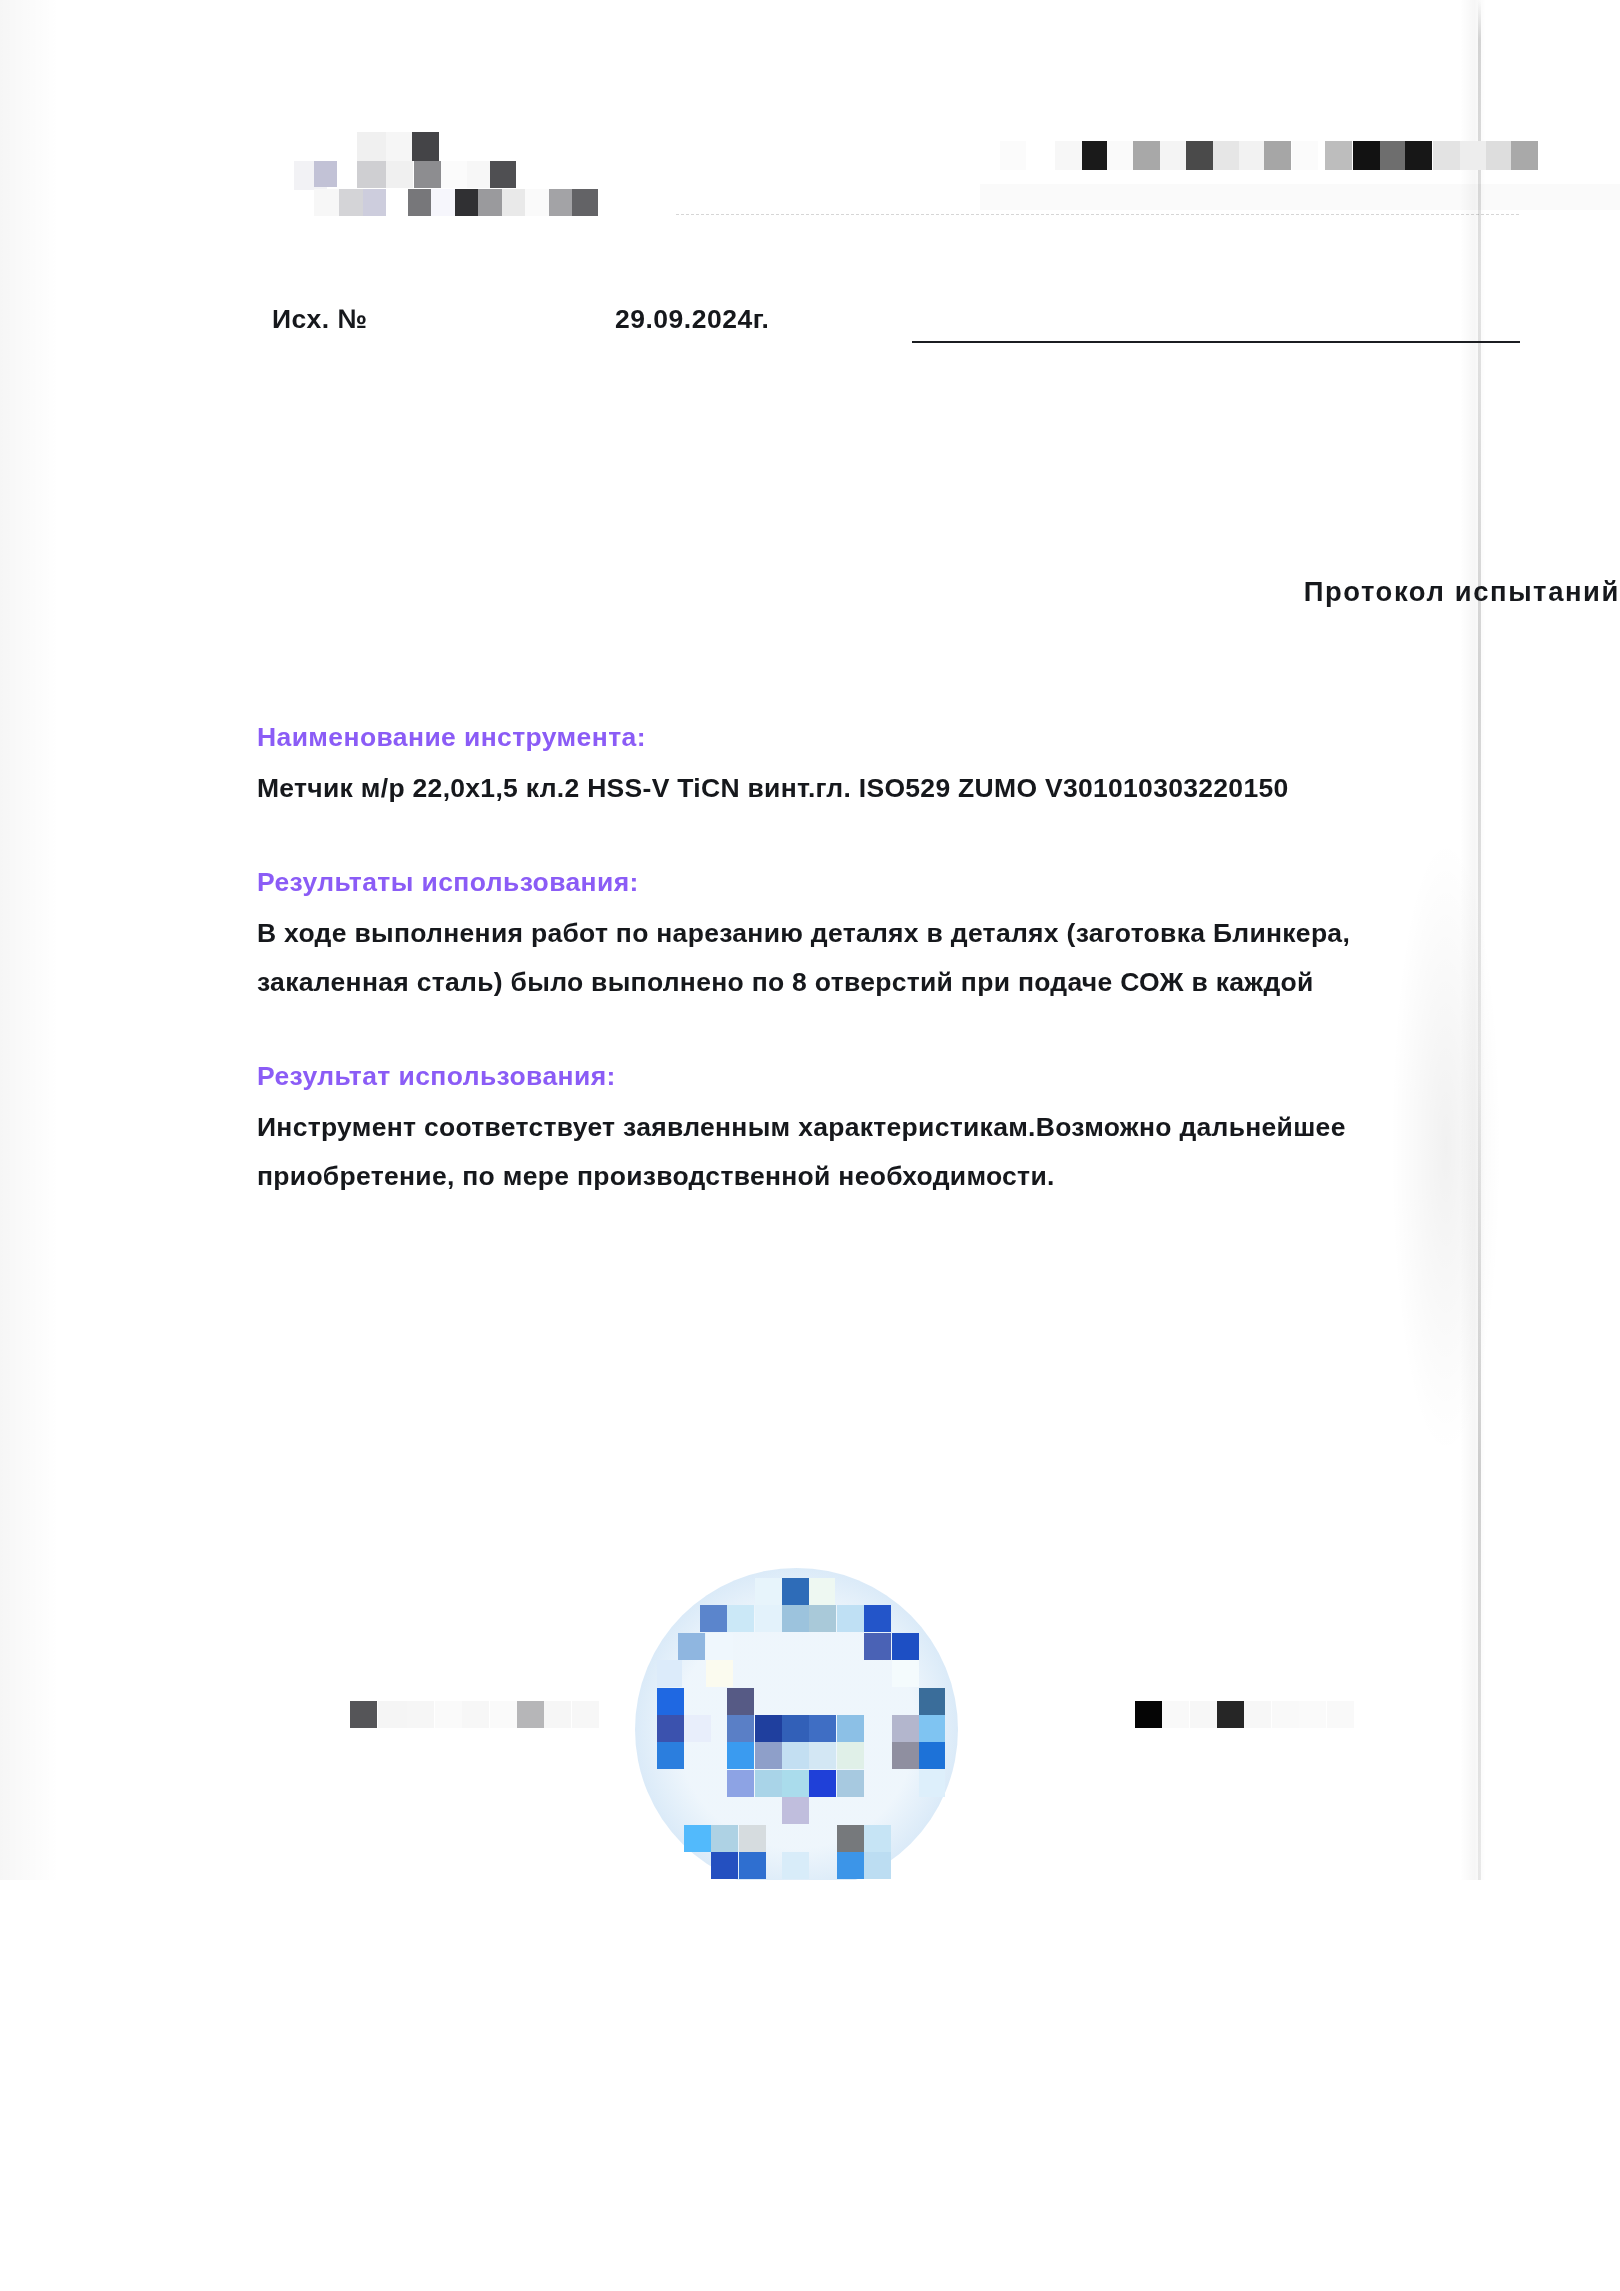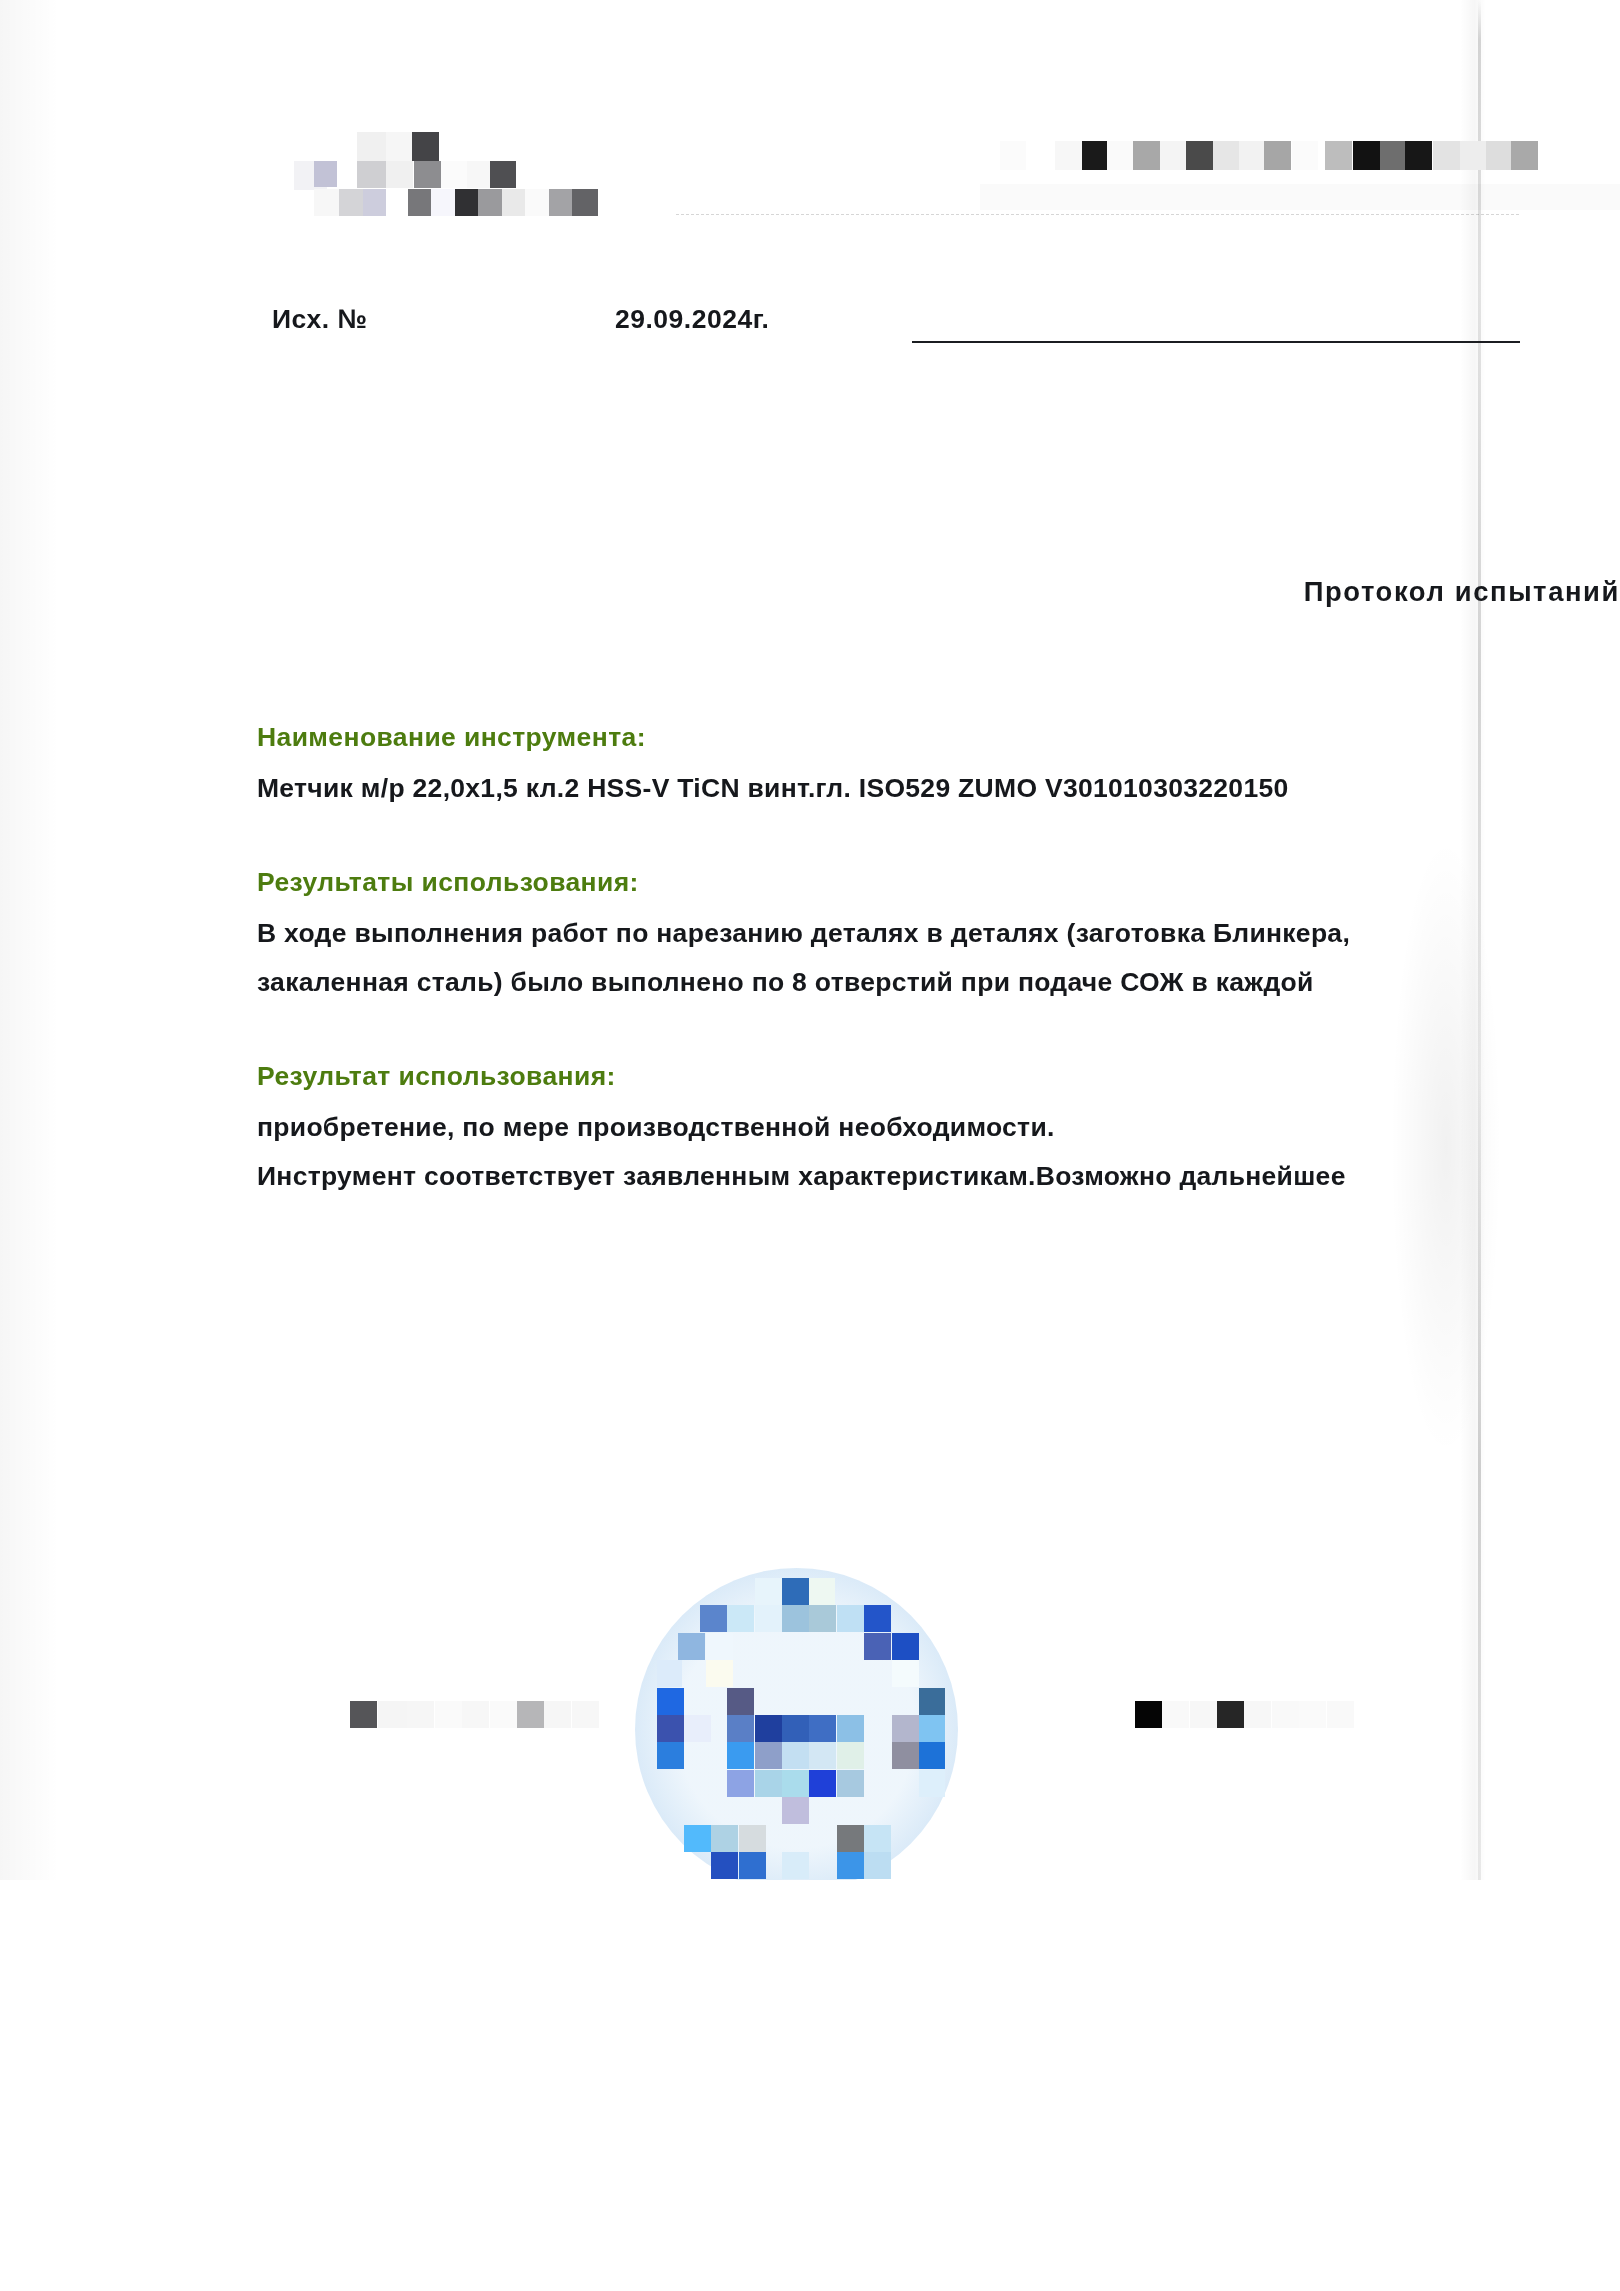--- a/index.html
+++ b/index.html
@@ -130,21 +130,21 @@
   .body-block {
     position: absolute;
     left: 257px;
     top: 711px;
     width: 1274px;
   }
   .sec { margin-bottom: 43px; }
   .sec-head {
     font-size: 26.5px;
     font-weight: bold;
-    color: #4d7c0f;
+    color: #8b5cf6;
     letter-spacing: 0.4px;
     line-height: 53px;
     white-space: nowrap;
   }
   .sec-line {
     font-size: 26.5px;
     font-weight: bold;
     color: #16181c;
     letter-spacing: 0.3px;
     line-height: 49px;
@@ -275,22 +275,22 @@
         <div class="sec-head">Наименование инструмента:</div>
         <div class="sec-line">Метчик м/р 22,0х1,5 кл.2 HSS-V TiCN винт.гл. ISO529 ZUMO V301010303220150</div>
       </div>
       <div class="sec">
         <div class="sec-head">Результаты использования:</div>
         <div class="sec-line">В ходе выполнения работ по нарезанию деталях в деталях (заготовка Блинкера,</div>
         <div class="sec-line">закаленная сталь) было выполнено по 8 отверстий при подаче СОЖ в каждой</div>
       </div>
       <div class="sec">
         <div class="sec-head">Результат использования:</div>
+        <div class="sec-line">Инструмент соответствует заявленным характеристикам.Возможно дальнейшее</div>
         <div class="sec-line">приобретение, по мере производственной необходимости.</div>
-        <div class="sec-line">Инструмент соответствует заявленным характеристикам.Возможно дальнейшее</div>
       </div>
     </div>
 
   <div class="stamp">
     <div class="stamp-halo"></div>
     <div id="stamp-px">
         <div class="px" style="left: 147px; top: 9.8px; width: 27.4px; height: 27.4px; background: rgb(46, 108, 184);"></div>
         <div class="px" style="left: 120px; top: 9.8px; width: 27.4px; height: 27.4px; background: rgb(231, 244, 251);"></div>
         <div class="px" style="left: 174px; top: 9.8px; width: 25.5px; height: 27.4px; background: rgb(238, 248, 242);"></div>
         <div class="px" style="left: 65px; top: 37px; width: 27.4px; height: 27.4px; background: rgb(91, 133, 204);"></div>

